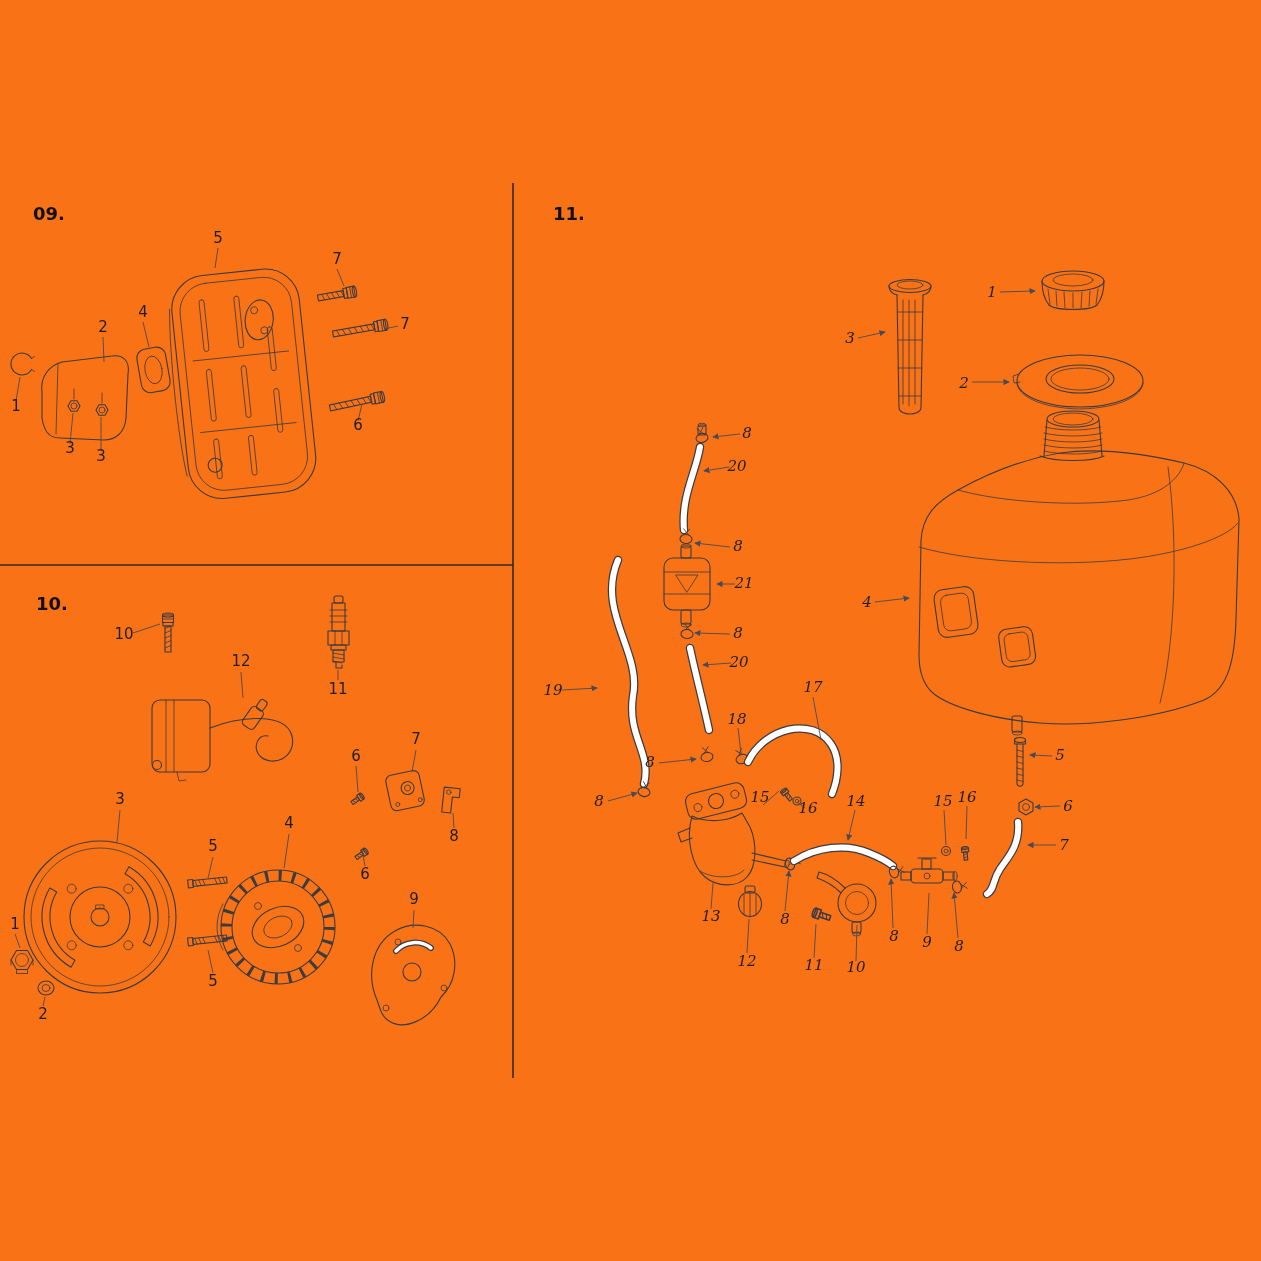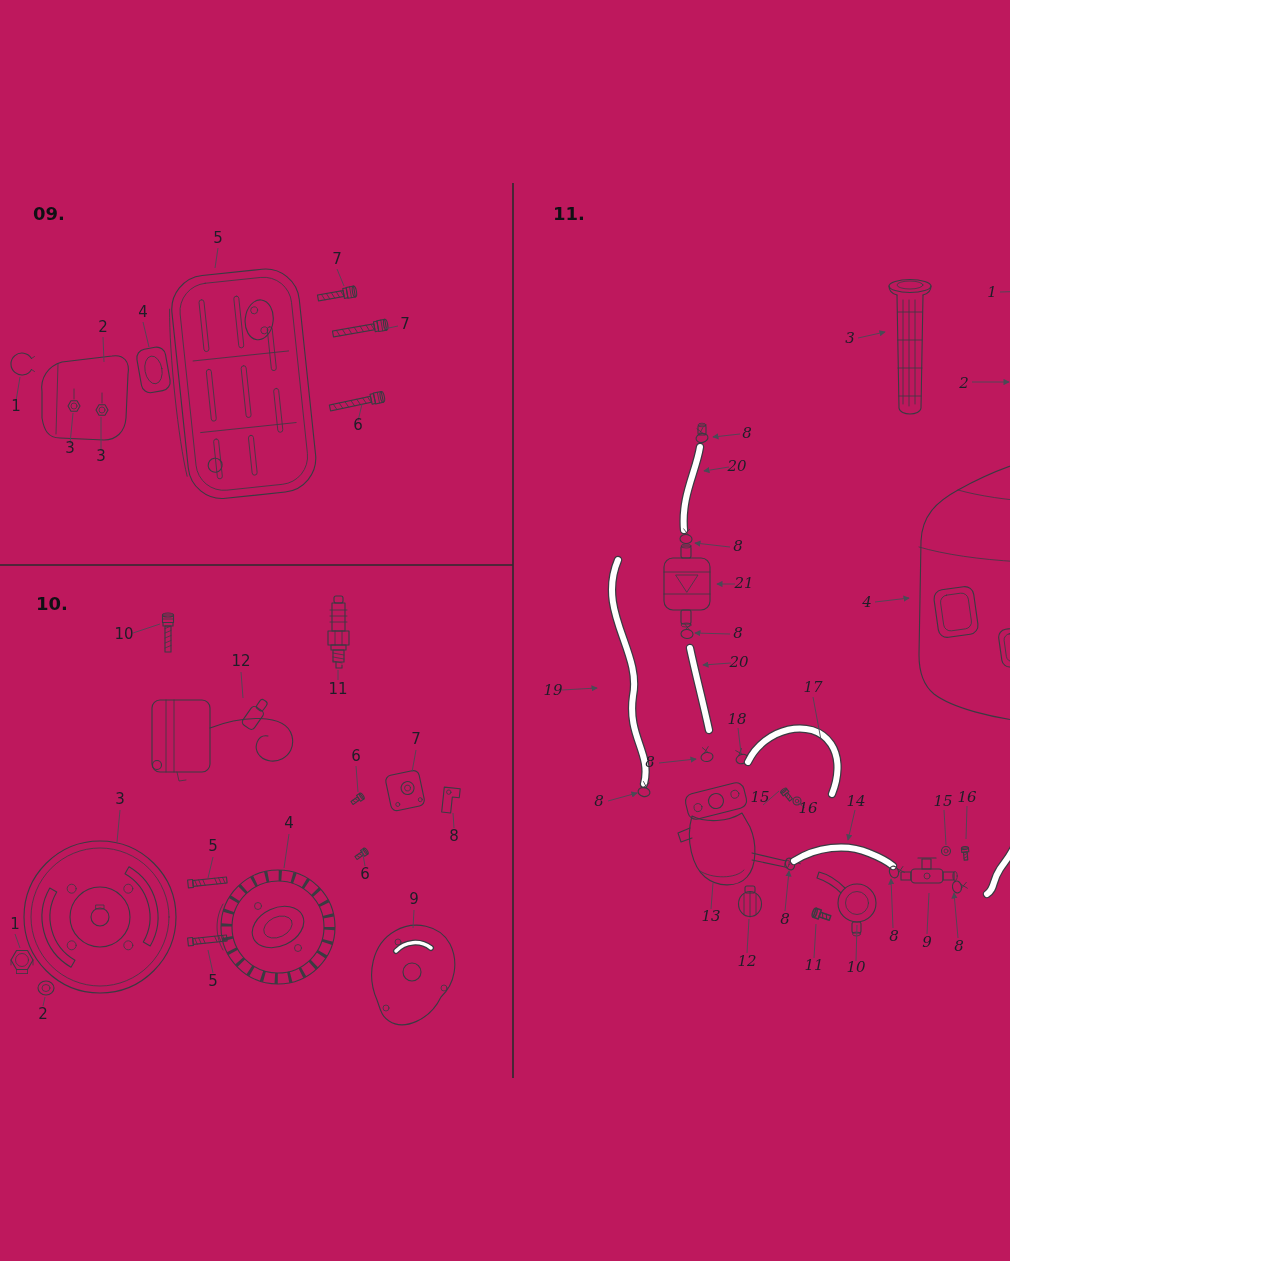--- a/index.html
+++ b/index.html
@@ -1,16 +1,16 @@
 <!DOCTYPE html>
 <html style="--line: #3b3b42; --leader: #4a4a55; --label: #1e1e28; --title: #101014; --divider: #2b2b2e;"><head>
 <meta charset="utf-8">
 <style>
   html,body{margin:0;padding:0;background:#fff}
-  .canvas{position:relative;width:1010px;height:1261px;background:#be185d;font-family:"DejaVu Sans",sans-serif;overflow:hidden}
+  .canvas{position:relative;width:1261px;height:1261px;background:#f97316;font-family:"DejaVu Sans",sans-serif;overflow:hidden}
   svg{display:block}
   .ln{fill:none;stroke:var(--line,#3b3b42);stroke-width:1.1;stroke-linecap:round;stroke-linejoin:round}
   .thin{stroke-width:0.8}
   .teeth{fill:none;stroke:var(--line,#3b3b42);stroke-width:11;stroke-dasharray:3 10.5}
   .tubeo{fill:none;stroke:var(--line,#3b3b42);stroke-width:8.5;stroke-linecap:round}
   .tubei{fill:none;stroke:#fff;stroke-width:6;stroke-linecap:round}
   .lead{fill:none;stroke:var(--leader,#4a4a55);stroke-width:0.9}
   .arr{marker-end:url(#arr)}
   .lbl{font-family:"DejaVu Sans",sans-serif;font-size:15px;fill:var(--label,#1e1e28)}
   .lbl-i{font-family:"DejaVu Serif",serif;font-style:italic;font-size:15px;fill:var(--label,#1e1e28)}

